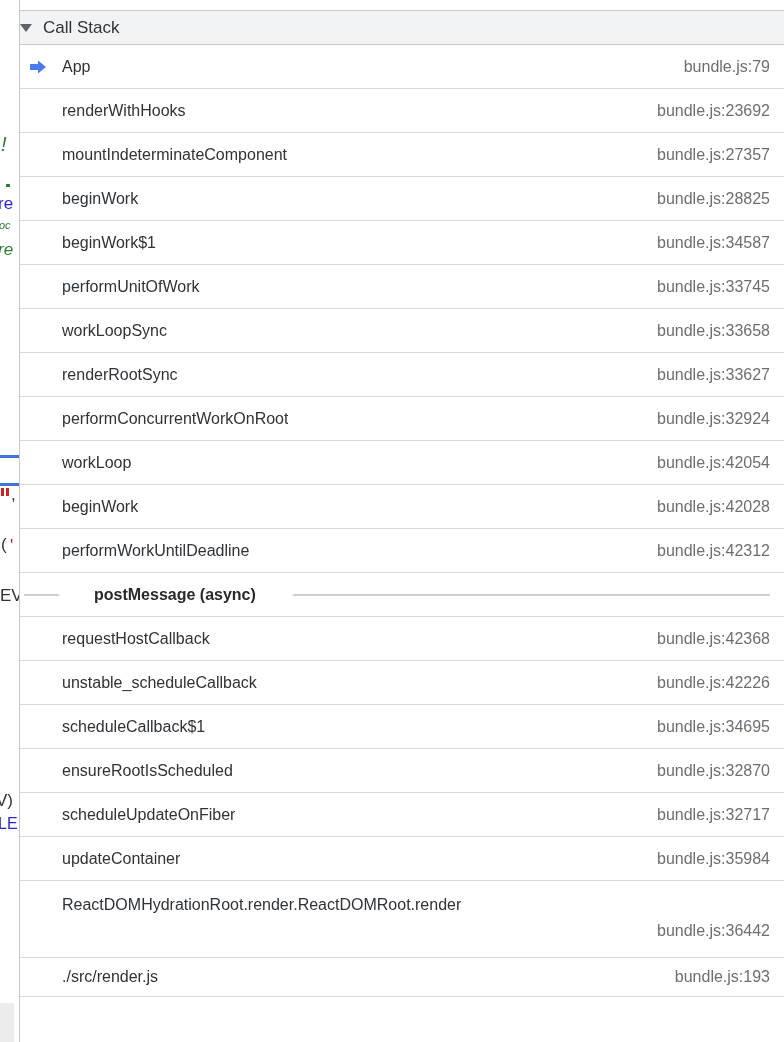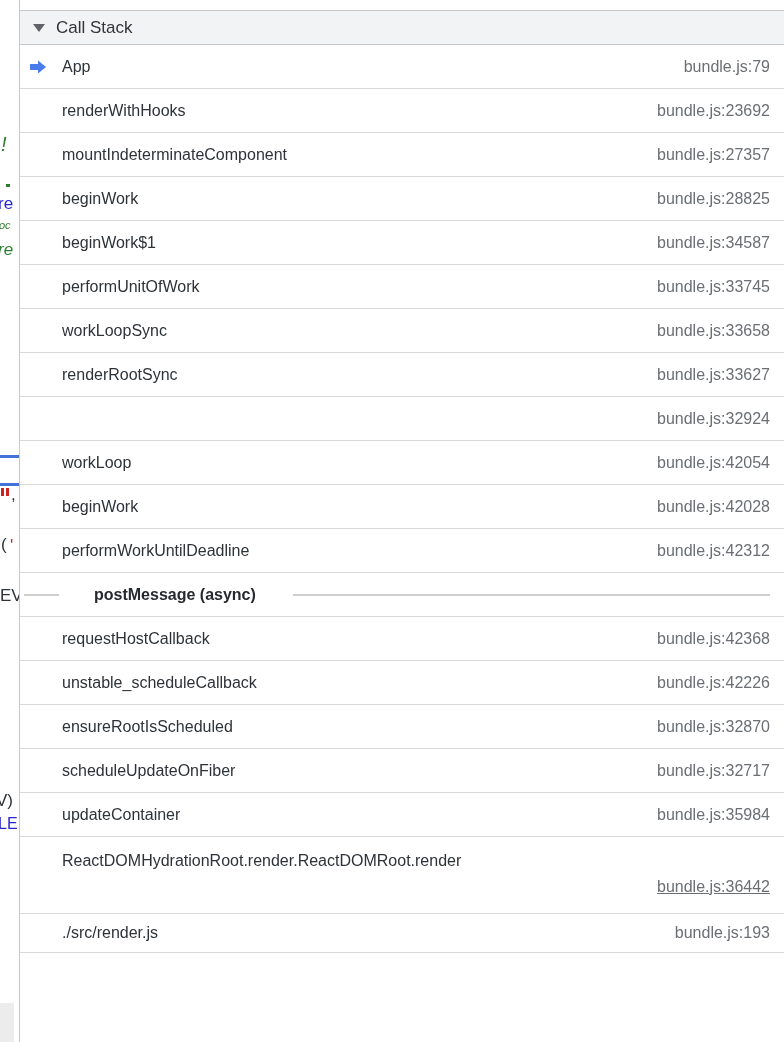--- a/index.html
+++ b/index.html
@@ -24,21 +24,21 @@
     position:absolute;left:19px;top:0;width:1px;height:1042px;background:#c5c8ca;z-index:3;
   }
   
   #sidebar{
     position:absolute;left:20px;top:0;width:764px;height:1042px;background:#fff;z-index:2;
   }
   #top-strip{height:10px;background:#fff;}
   #callstack-header{
     height:35px;box-sizing:border-box;
     background:#f1f3f4;border-top:1px solid #c9c9c9;border-bottom:1px solid #c9c9c9;
-    display:flex;align-items:center;padding-left:13px;cursor:default;
+    display:flex;align-items:center;cursor:default;
   }
   #callstack-header .tri{
     width:0;height:0;margin-right:11px;
     border-left:6px solid transparent;border-right:6px solid transparent;
     border-top:8px solid #5f6266;
   }
   #callstack-header .title{font-size:17px;color:#303438;}
   .stack-row{
     height:44px;box-sizing:border-box;border-bottom:1px solid #d9d9d9;
     display:flex;align-items:center;position:relative;
@@ -57,21 +57,21 @@
   .stack-row.async-sep{padding-right:0;gap:28px;}
   .async-sep .fname{font-weight:bold;color:#26292d;}
   .async-sep .line{height:2px;background:#cfcfcf;flex:0 0 auto;}
   .async-sep .line.left{width:35px;margin-right:7px;margin-left:-38px;}
   .async-sep .line.right{flex:1 1 auto;margin-left:9px;margin-right:14px;}
   .stack-row.tall{
     height:77px;flex-direction:column;align-items:stretch;justify-content:flex-start;
     padding-top:11px;
   }
   .stack-row.tall .fname{line-height:26px;}
-  .stack-row.tall .floc{margin-left:auto;line-height:26px;text-align:right;text-decoration:underline;}
+  .stack-row.tall .floc{margin-left:auto;line-height:26px;text-align:right;}
   .stack-row.last{height:39px;}
 </style>
 </head>
 <body>
 
 <div id="editor-sliver">
   <div id="editor-bottom-block"></div>
 <span class="frag italic" style="font-size: 20px; left: 1px; top: 134px; color: rgb(47, 125, 49);">!</span>
     <div class="bar" style="width: 4px; height: 3px; background: rgb(47, 125, 49); left: 6px; top: 184px; color: rgb(47, 125, 49);"></div>
     <span class="frag" style="font-size: 17px; left: -2px; top: 195px; color: rgb(38, 38, 207);">re</span>
@@ -129,20 +129,21 @@
       </div>
       <div class="stack-row">
         <span class="fname">workLoopSync</span>
         <span class="floc">bundle.js:33658</span>
       </div>
       <div class="stack-row">
         <span class="fname">renderRootSync</span>
         <span class="floc">bundle.js:33627</span>
       </div>
       <div class="stack-row">
+        <span class="fname">performConcurrentWorkOnRoot</span>
         <span class="floc">bundle.js:32924</span>
       </div>
       <div class="stack-row">
         <span class="fname">workLoop</span>
         <span class="floc">bundle.js:42054</span>
       </div>
       <div class="stack-row">
         <span class="fname">beginWork</span>
         <span class="floc">bundle.js:42028</span>
       </div>
@@ -157,20 +158,24 @@
       </div>
       <div class="stack-row">
         <span class="fname">requestHostCallback</span>
         <span class="floc">bundle.js:42368</span>
       </div>
       <div class="stack-row">
         <span class="fname">unstable_scheduleCallback</span>
         <span class="floc">bundle.js:42226</span>
       </div>
       <div class="stack-row">
+        <span class="fname">scheduleCallback$1</span>
+        <span class="floc">bundle.js:34695</span>
+      </div>
+      <div class="stack-row">
         <span class="fname">ensureRootIsScheduled</span>
         <span class="floc">bundle.js:32870</span>
       </div>
       <div class="stack-row">
         <span class="fname">scheduleUpdateOnFiber</span>
         <span class="floc">bundle.js:32717</span>
       </div>
       <div class="stack-row">
         <span class="fname">updateContainer</span>
         <span class="floc">bundle.js:35984</span>

